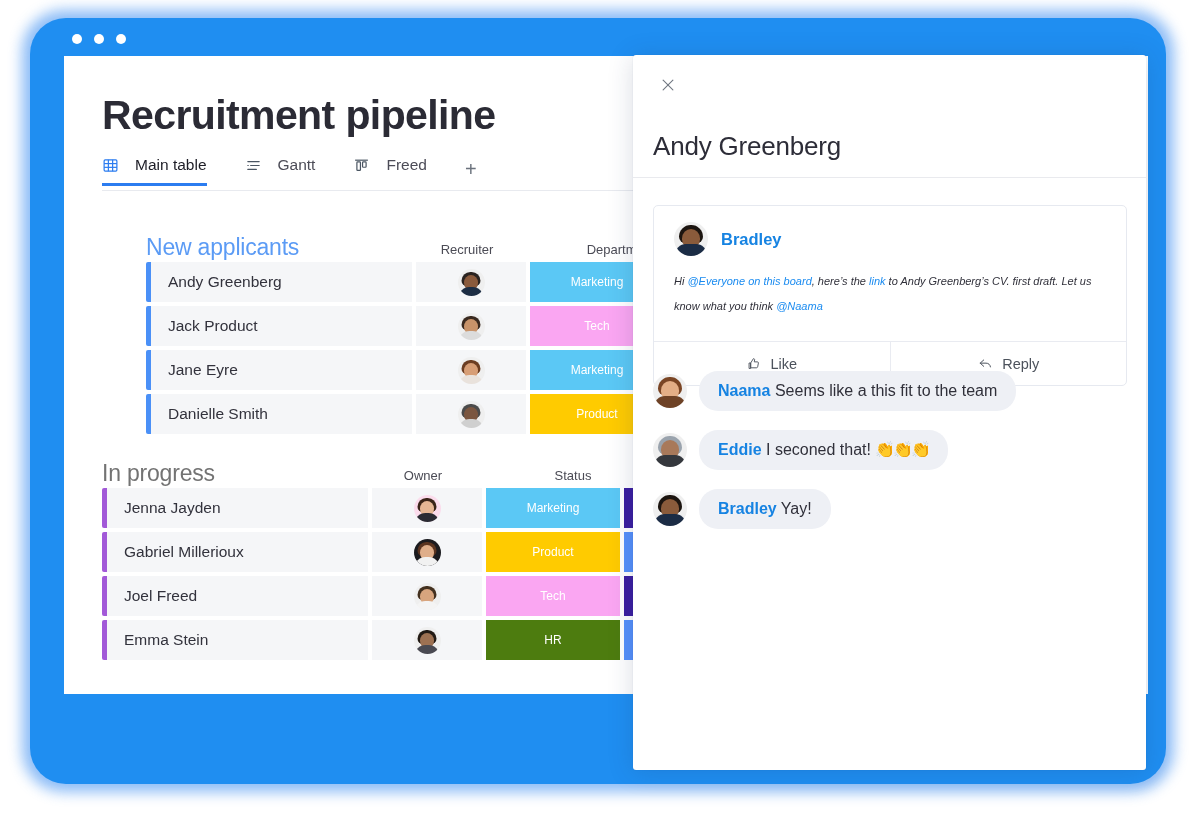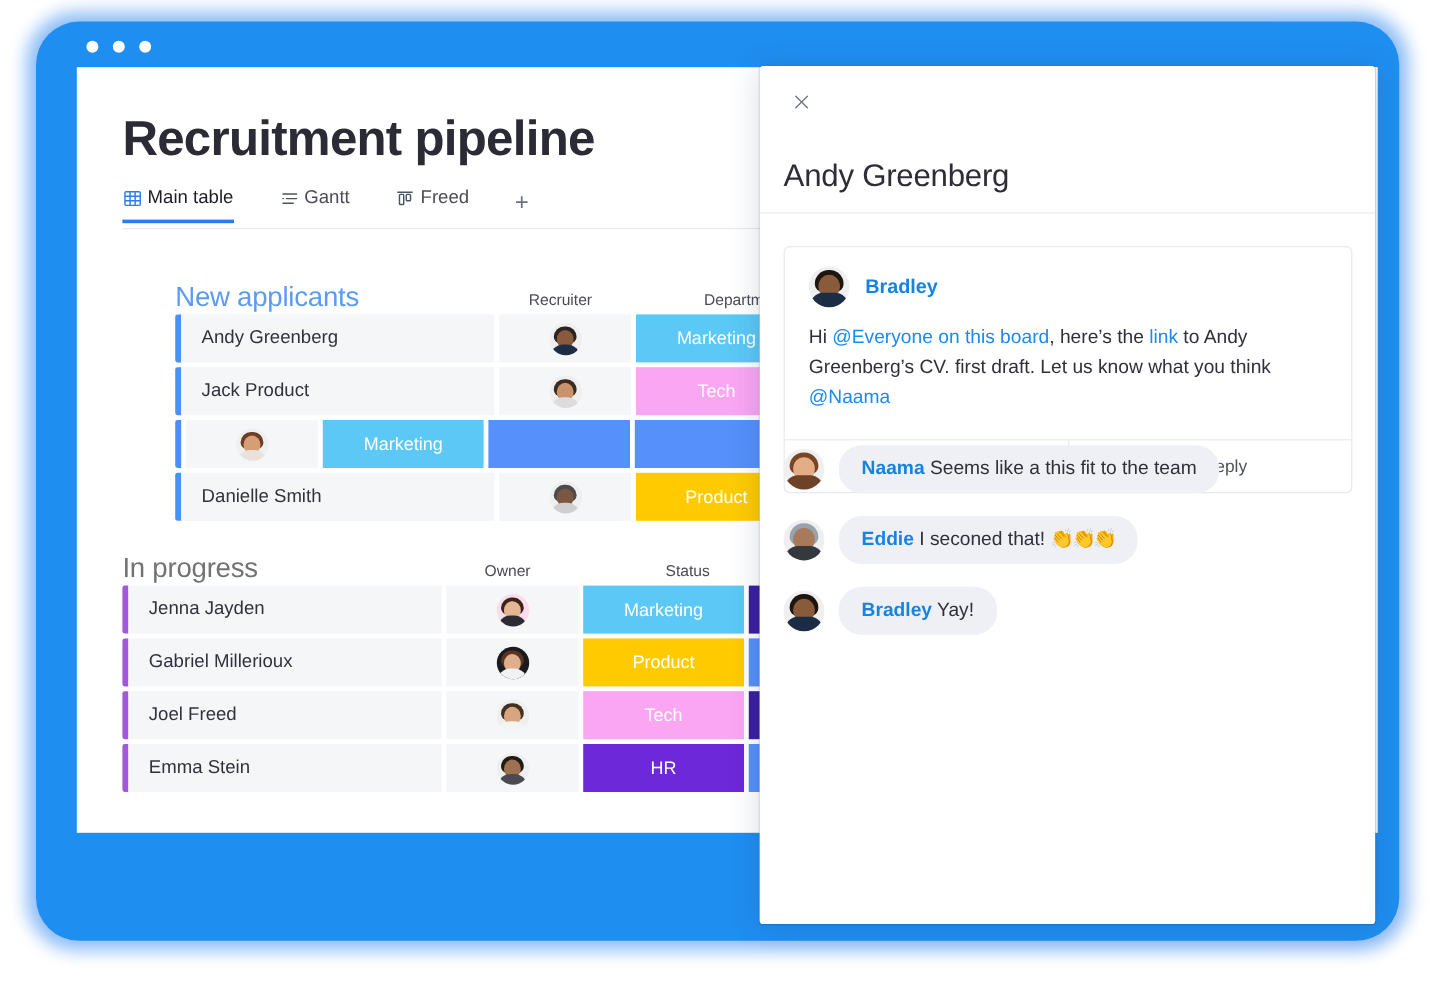--- a/index.html
+++ b/index.html
@@ -43,21 +43,21 @@
   .page-title {
     position: absolute; left: 38px; top: 36px;
     font-size: 41px; font-weight: 700; letter-spacing: -.6px;
     color: #2b2b35;
   }
   .tabs {
     position: absolute; left: 38px; top: 100px;
     display: flex; align-items: flex-end; gap: 0;
   }
   .tab {
-    display: flex; align-items: center; gap: 4px;
+    display: flex; align-items: center; gap: 16px;
     padding: 0 0 9px 0; margin-right: 38px;
     font-size: 15.5px; color: #4c4c57; cursor: pointer;
     border-bottom: 3px solid transparent;
   }
   .tab.active { color: #1d1d26; border-bottom-color: #2b7cf0; }
   .tab .ic { display: inline-flex; width: 17px; height: 17px; color: #4a5562; }
   .tab.active .ic { color: #2b7cf0; }
   .tab-add {
     padding: 0 0 9px 0; font-size: 20px; color: #6b727d;
     line-height: 16px; cursor: pointer;
@@ -94,21 +94,21 @@
     display: flex; align-items: center; padding-left: 17px;
     font-size: 15.5px; color: #32323c;
   }
   .cell-avatar {
     flex: 0 0 110px; background: #f5f6f8; margin-left: 4px;
     display: flex; align-items: center; justify-content: center;
   }
   .cell-status {
     flex: 0 0 134px; margin-left: 4px;
     display: flex; align-items: center; justify-content: center;
-    font-size: 15px; color: #ffffff;
+    font-size: 12px; color: #ffffff;
   }
   .cell-extra { flex: 0 0 118px; margin-left: 4px; }
   .cell-extra2 { flex: 0 0 130px; margin-left: 4px; }
 
   
   .av {
     width: 27px; height: 27px; border-radius: 50%;
     position: relative; overflow: hidden;
     background: #efefef;
   }
@@ -155,21 +155,21 @@
     position: absolute; left: 0; top: 122px; width: 100%; height: 1px; background: #e9eaee;
   }
   .update-card {
     position: absolute; left: 20px; top: 150px; width: 474px;
     border: 1px solid #e6e9f0; border-radius: 5px; background: #fff;
   }
   .uc-head { display: flex; align-items: center; gap: 13px; padding: 16px 20px 0 20px; }
   .uc-author { font-size: 16.5px; font-weight: 700; color: #1683e2; }
   .uc-body {
     padding: 13px 20px 22px 20px;
-    font-size: 16px; line-height: 25px; color: #30303a;
+    font-size: 11px; line-height: 25px; color: #30303a; font-style: italic;
   }
   .uc-body a { color: #1a8bf0; text-decoration: none; }
   .uc-actions { display: flex; border-top: 1px solid #e9ebf1; }
   .uc-action {
     flex: 1; display: flex; align-items: center; justify-content: center; gap: 8px;
     height: 43px; font-size: 14.5px; color: #4c525c; cursor: pointer;
   }
   .uc-action + .uc-action { border-left: 1px solid #e9ebf1; }
 
   .replies { position: absolute; left: 20px; top: 316px; width: 474px; }
@@ -278,20 +278,21 @@
                 <i class="body" style="background:#dcdcdc"></i>
               </span>
             </div>
             <div class="cell-status" style="background:#faa6f2">Tech</div>
             <div class="cell-extra" style="background:#4b50e6"></div>
             <div class="cell-extra2" style="background:#4b50e6"></div>
           </div>
 
           <div class="row">
             <div class="row-bar" style="background:#4a90f7"></div>
+            <div class="row-name">Jane Eyre</div>
             <div class="cell-avatar">
               <span class="av">
                 <i class="hair" style="background:#6b3d22"></i>
                 <i class="face" style="background:#d79e76"></i>
                 <i class="body" style="background:#e9e2dc"></i>
               </span>
             </div>
             <div class="cell-status" style="background:#5bc8f5">Marketing</div>
             <div class="cell-extra" style="background:#5590fb"></div>
             <div class="cell-extra2" style="background:#5590fb"></div>
@@ -371,21 +372,21 @@
           <div class="row">
             <div class="row-bar" style="background:#a259d8"></div>
             <div class="row-name">Emma Stein</div>
             <div class="cell-avatar">
               <span class="av">
                 <i class="hair" style="background:#221a14"></i>
                 <i class="face" style="background:#9d7152"></i>
                 <i class="body" style="background:#4a4a52"></i>
               </span>
             </div>
-            <div class="cell-status" style="background:#6d28d9">HR</div>
+            <div class="cell-status" style="background:#4d7c0f">HR</div>
             <div class="cell-extra" style="background:#5590fb"></div>
             <div class="cell-extra2" style="background:#5590fb"></div>
           </div>
 
         </div>
       </div>
 
       <div class="board-fade"></div>
     </div>
   </div>

